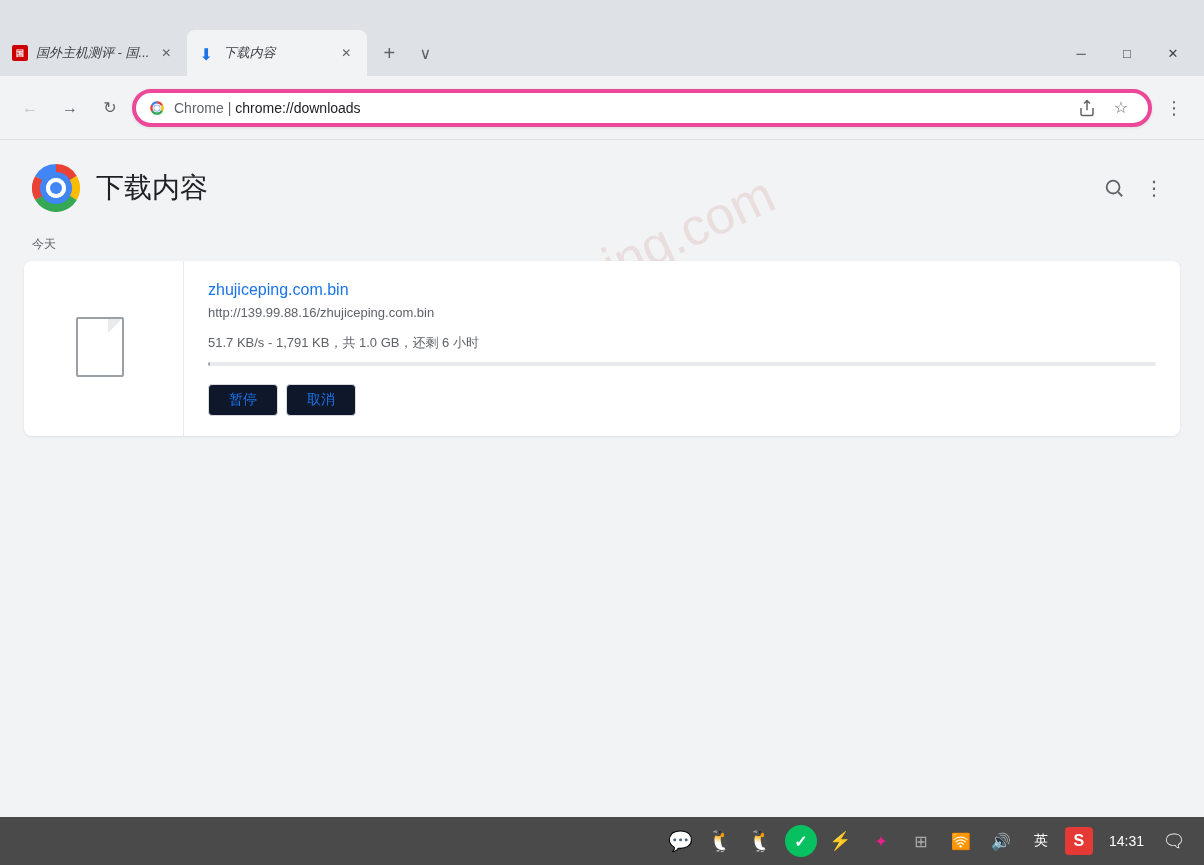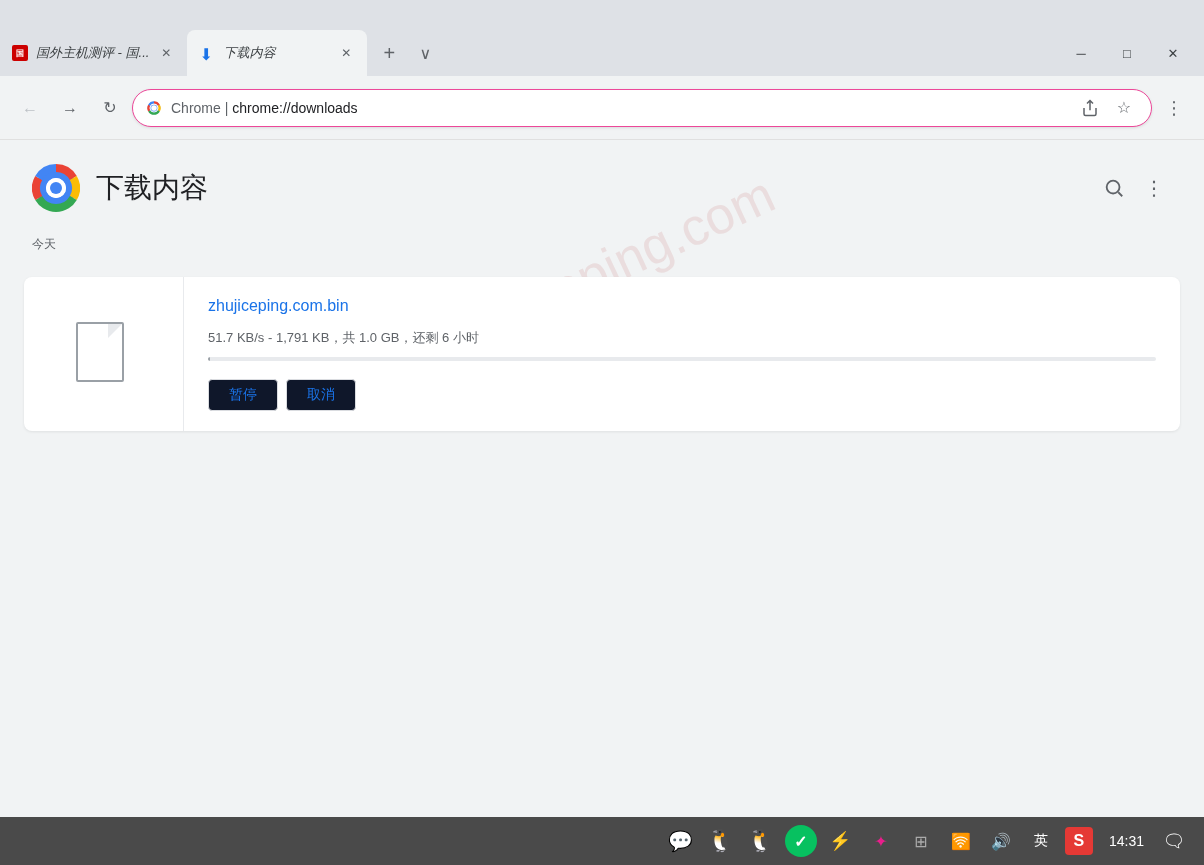--- a/index.html
+++ b/index.html
@@ -130,21 +130,21 @@
     .nav-btn.disabled { color: #bdc1c6; cursor: default; }
     .address-bar {
       flex: 1;
       height: 38px;
       background: white;
       border-radius: 20px;
       display: flex;
       align-items: center;
       padding: 0 12px;
       gap: 8px;
-      border: 1px solid #ec4899;
+      border: 4px solid #ec4899;
       box-shadow: 0 1px 3px rgba(0,0,0,0.1);
     }
     .address-favicon {
       width: 18px;
       height: 18px;
       flex-shrink: 0;
     }
     .address-text {
       flex: 1;
       font-size: 14px;
@@ -253,21 +253,21 @@
     
     .section-label {
       padding: 8px 32px;
       font-size: 12px;
       color: #5f6368;
       font-weight: 500;
     }
 
     
     .download-item {
-      margin: 16px 24px 16px;
+      margin: 0 24px 16px;
       background: white;
       border-radius: 8px;
       display: flex;
       align-items: stretch;
       box-shadow: 0 1px 3px rgba(0,0,0,0.08);
       overflow: hidden;
       position: relative;
       z-index: 2;
     }
     .download-icon-col {
@@ -516,20 +516,21 @@
   <div class="download-item">
     <div class="download-icon-col">
       <div class="file-icon">
         <div class="file-icon-body">
           <div class="file-icon-fold"></div>
         </div>
       </div>
     </div>
     <div class="download-details">
       <a class="download-filename">zhujiceping.com.bin</a>
+      <div class="download-url">http://139.99.88.16/zhujiceping.com.bin</div>
       <div class="download-progress-text">51.7 KB/s - 1,791 KB，共 1.0 GB，还剩 6 小时</div>
       <div class="download-progress-bar">
         <div class="download-progress-fill" style="width: 0.17%;"></div>
       </div>
       <div class="download-actions">
         <button class="download-action-btn">暂停</button>
         <button class="download-action-btn">取消</button>
       </div>
     </div>
   </div>

